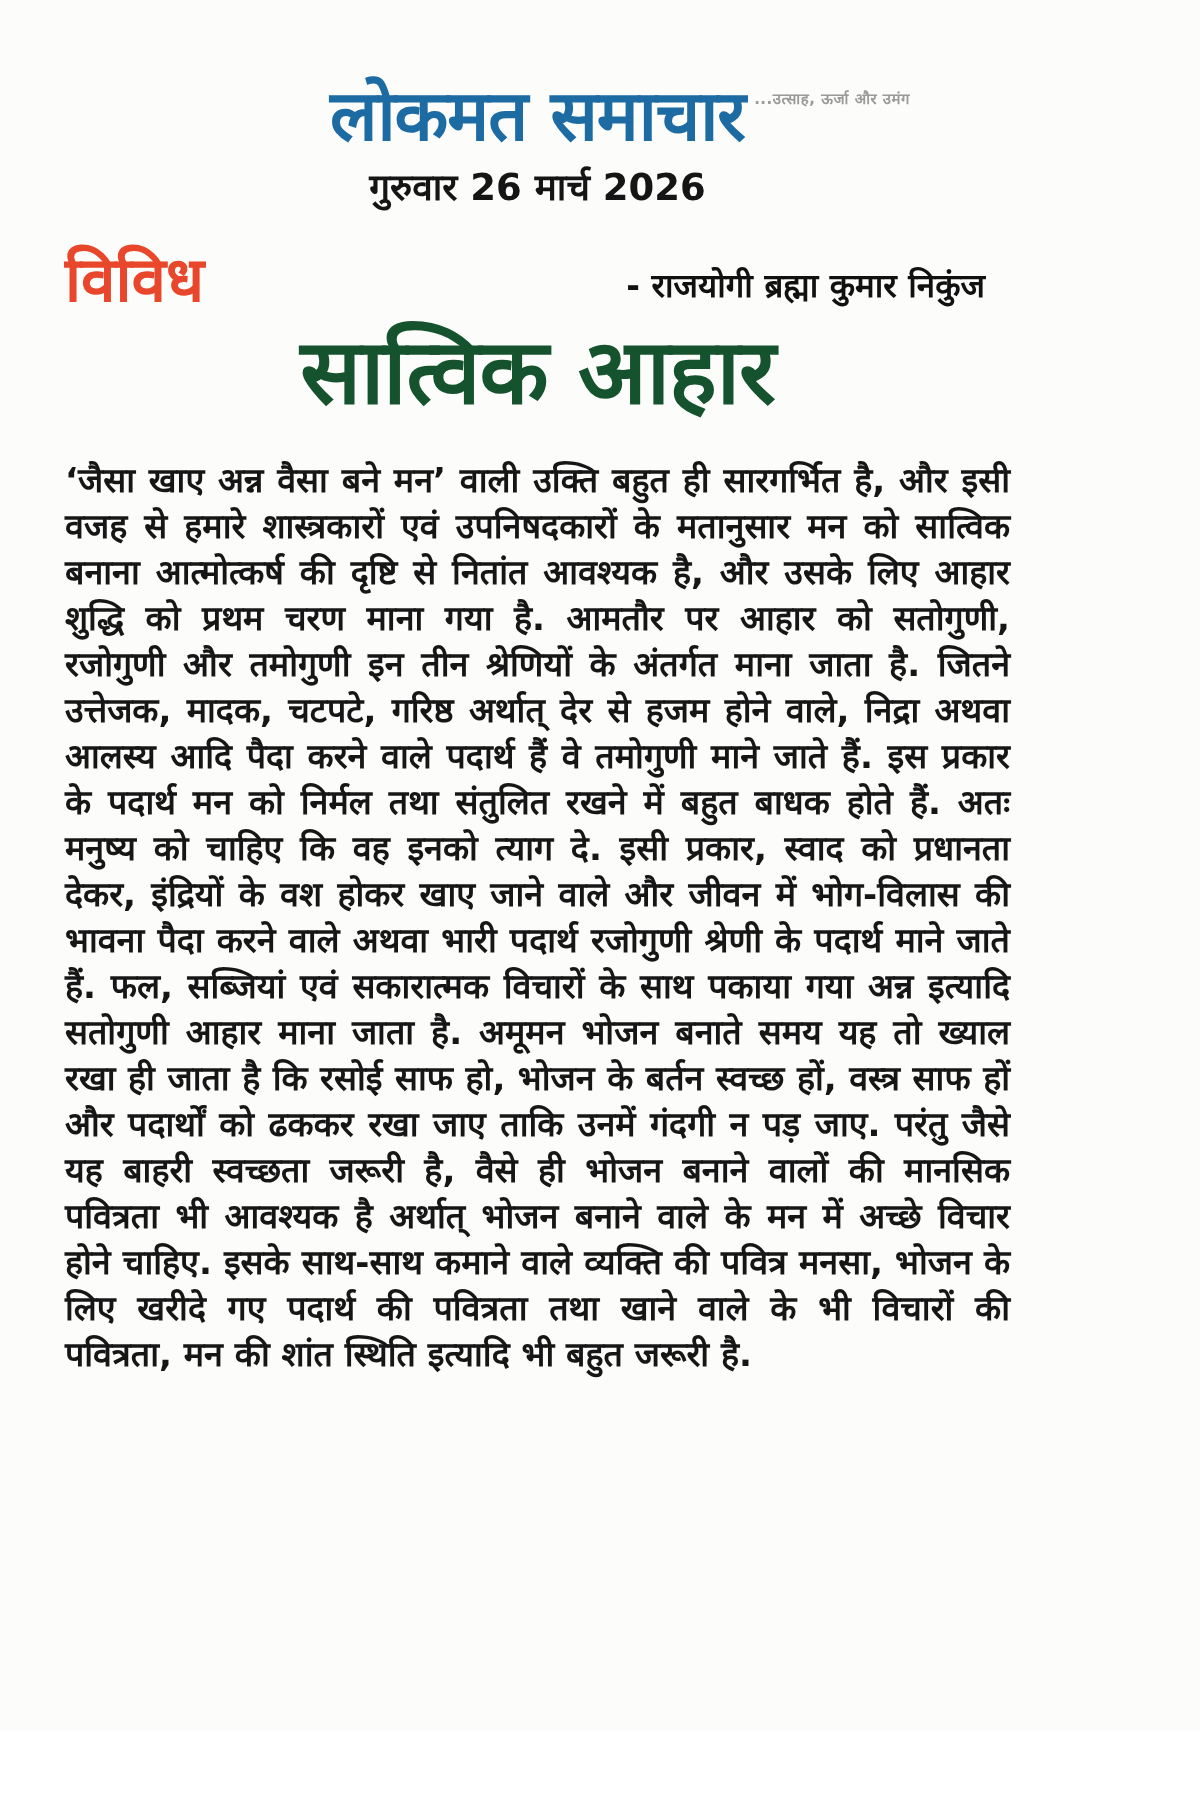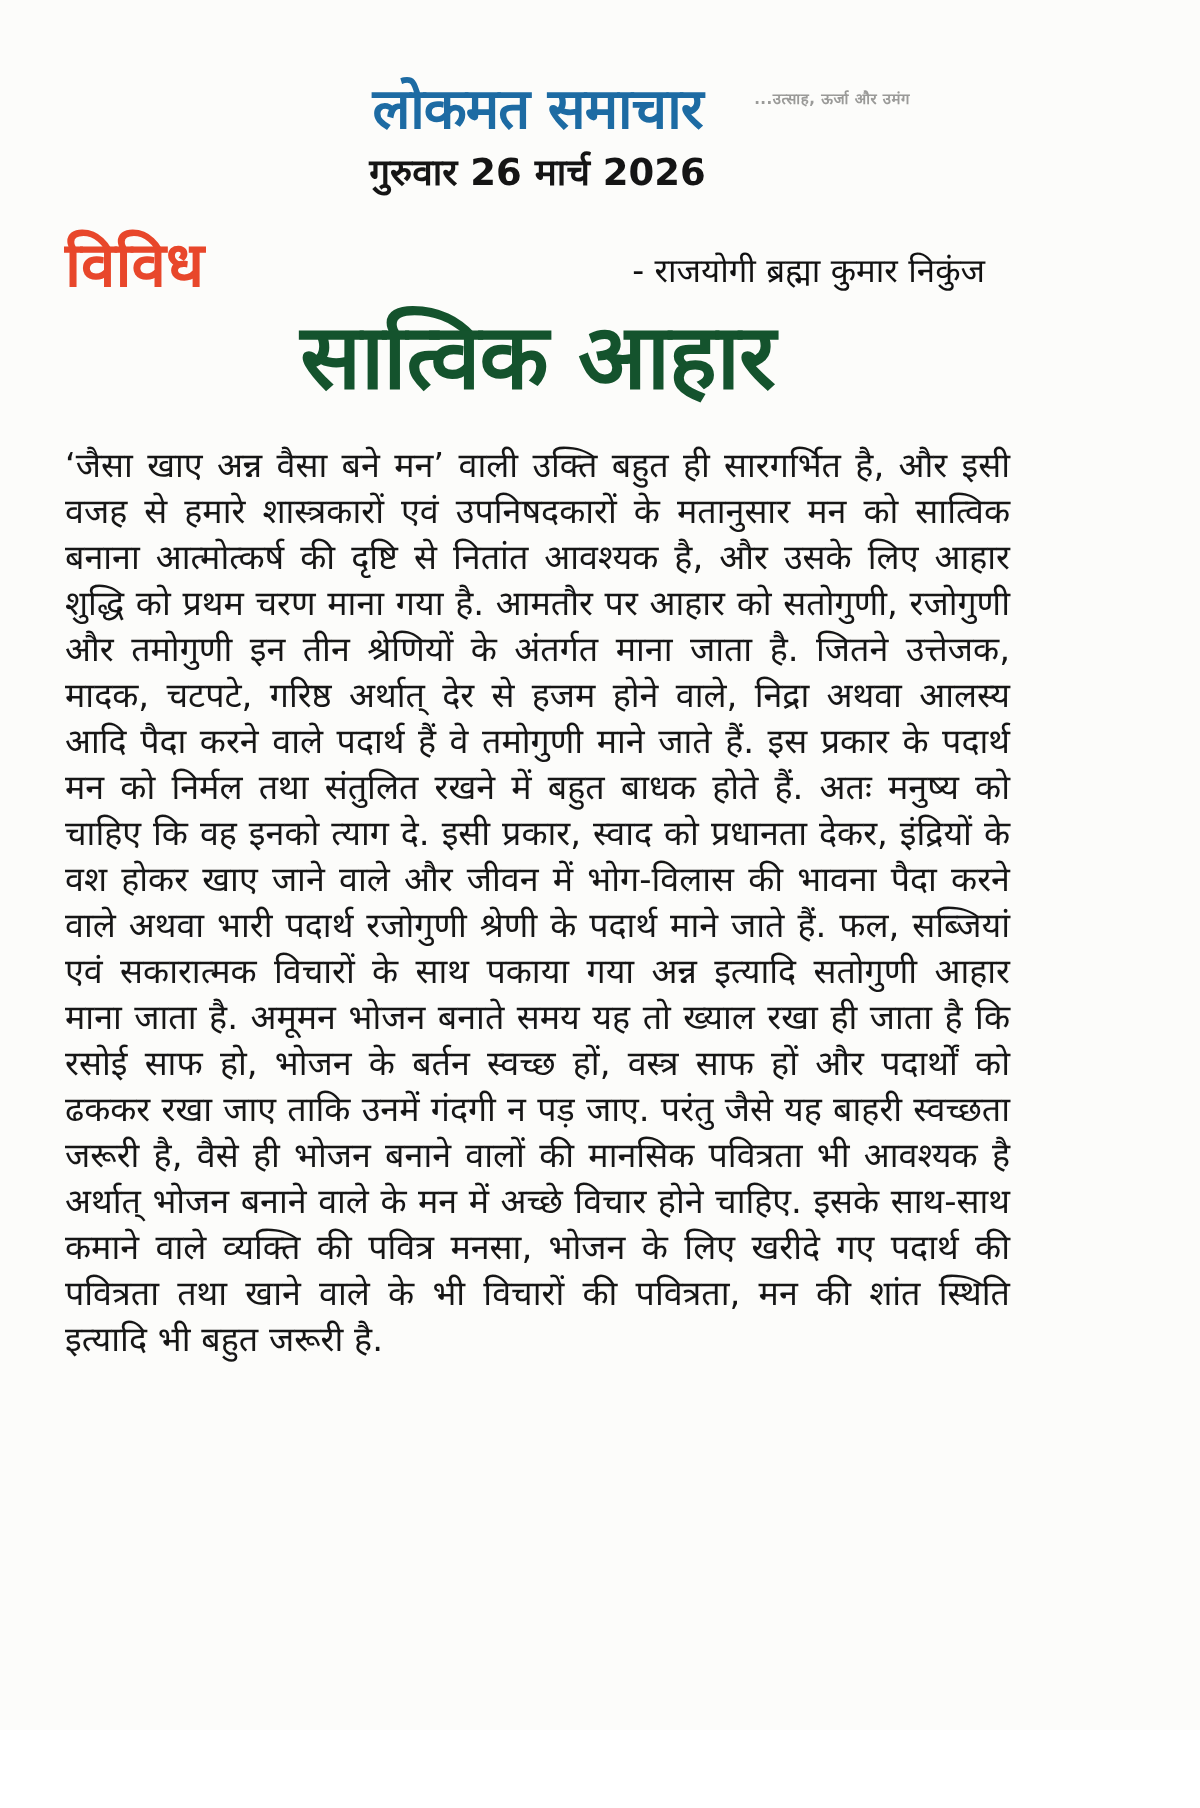--- a/index.html
+++ b/index.html
@@ -31,21 +31,21 @@
     position: absolute;
     top: 88px;
     right: 100px;
     font-size: 15px;
     letter-spacing: 0.5px;
     color: #9a9a98;
     font-weight: bold;
   }
   .brand {
     margin: 0;
-    font-size: 56px;
+    font-size: 70px;
     line-height: 1.05;
     font-weight: bold;
     color: #1d6ba3;
     letter-spacing: -1px;
   }
   .date-line {
     margin-top: 6px;
     font-size: 37px;
     color: #151515;
     font-weight: bold;
@@ -59,41 +59,41 @@
     gap: 36px;
   }
   .section-label {
     font-size: 62px;
     font-weight: bold;
     color: #e8472b;
     line-height: 1;
   }
   .byline {
     font-size: 33px;
-    font-weight: normal;
+    font-weight: bold;
     color: #111111;
     padding-right: 25px;
     padding-bottom: 4px;
   }
   
   .article-title {
     margin: 14px 0 0 0;
     text-align: center;
     font-size: 90px;
     line-height: 1.05;
     font-weight: bold;
     color: #14532d;
     letter-spacing: -1px;
   }
   
   .article-body {
     margin: 38px 0 0 0;
     font-size: 34px;
     line-height: 46px;
-    font-weight: 400;
+    font-weight: 700;
     color: #161616;
     text-align: justify;
     text-justify: inter-word;
   }
 </style>
 </head>
 <body>
 
 <div class="page">
   <div class="content">

